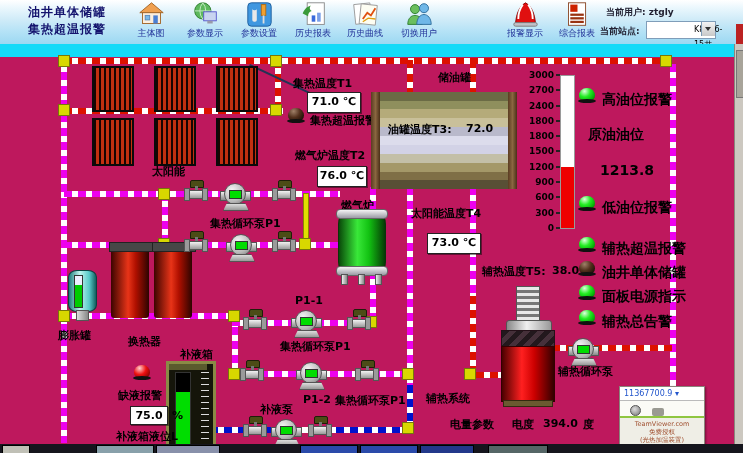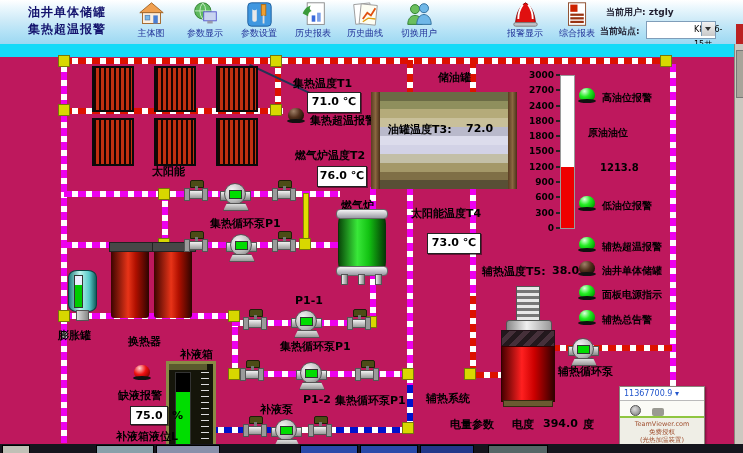--- a/index.html
+++ b/index.html
@@ -91,21 +91,21 @@
   .valve .hdl{position:absolute;left:6px;top:0;width:12px;height:6px;background:#4c4c16;border:1px solid #1e1e08;border-radius:2px 2px 0 0;}
   .valve .stem{position:absolute;left:11px;top:6px;width:3px;height:4px;background:#777;}
   .valve .vp{position:absolute;left:2px;top:10px;width:20px;height:7px;background:linear-gradient(180deg,#f2f2f2,#9a9a9a);border:1px solid #555;}
   .valve .f1{position:absolute;left:0;top:8px;width:4px;height:11px;background:#9a9a9a;border:1px solid #555;}
   .valve .f2{position:absolute;right:0;top:8px;width:4px;height:11px;background:#9a9a9a;border:1px solid #555;}
   
   .gl{position:absolute;width:26px;text-align:right;font-size:9px;font-weight:bold;color:#000;left:528px;}
   .gtick{position:absolute;left:556px;width:4px;height:2px;background:#222;}
   #gauge-bar{position:absolute;left:560px;top:75px;width:13px;height:152px;background:#fff;border:1px solid #9a9a9a;}
   #gauge-fill{position:absolute;left:0;bottom:0;width:100%;background:#ee0000;}
-  .alabel{position:absolute;font-size:10px;font-weight:bold;color:#000;white-space:nowrap;}
+  .alabel{position:absolute;font-size:14px;font-weight:bold;color:#000;white-space:nowrap;}
   
   #tv{position:absolute;left:619px;top:386px;width:84px;height:62px;background:#efeee6;border:1px solid #8a867c;box-shadow:1px 1px 2px rgba(0,0,0,.4);}
   #tv .hd{height:13px;background:#fff;border-bottom:1px solid #bbb;font-size:8px;color:#2255cc;line-height:13px;padding-left:4px;}
   #tv .icons{height:15px;background:#fbfbf6;border-bottom:2px solid #8fc640;}
   #tv .cam{display:inline-block;width:9px;height:9px;border-radius:50%;background:radial-gradient(circle at 40% 35%,#ddd,#777);margin:3px 6px 0 10px;border:1px solid #555;}
   #tv .chat{display:inline-block;width:12px;height:8px;background:#9a9a92;border-radius:2px;margin-top:3px;position:relative;}
   #tv .chat::after{content:"";position:absolute;left:2px;bottom:-3px;border:3px solid transparent;border-top:3px solid #9a9a92;}
   #tv .txt{font-size:6.5px;line-height:8px;color:#a05030;text-align:center;padding-top:2px;}
   
   #vsb{position:absolute;right:0;top:44px;width:8px;height:400px;background:#ccc8c0;border-left:1px solid #8a867c;}

